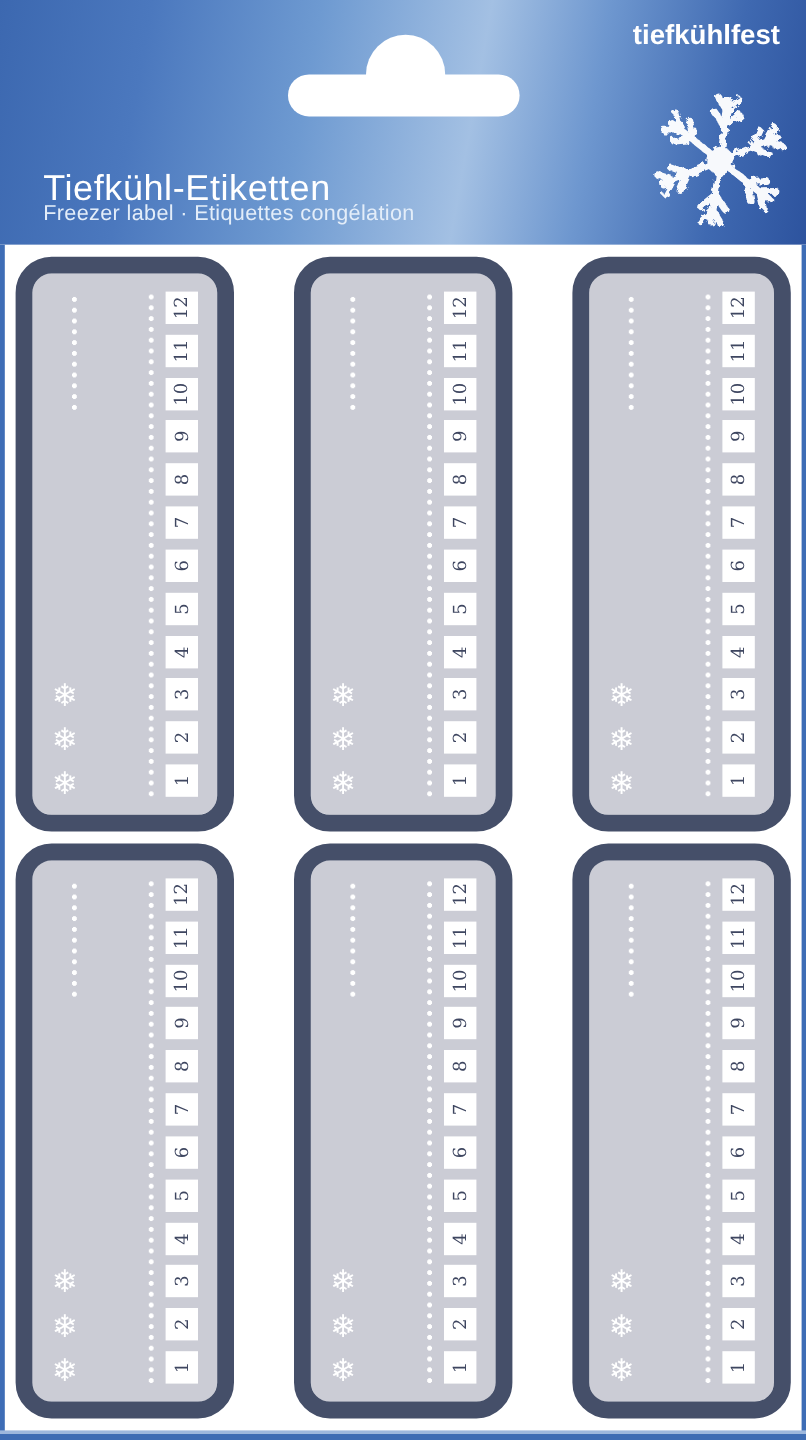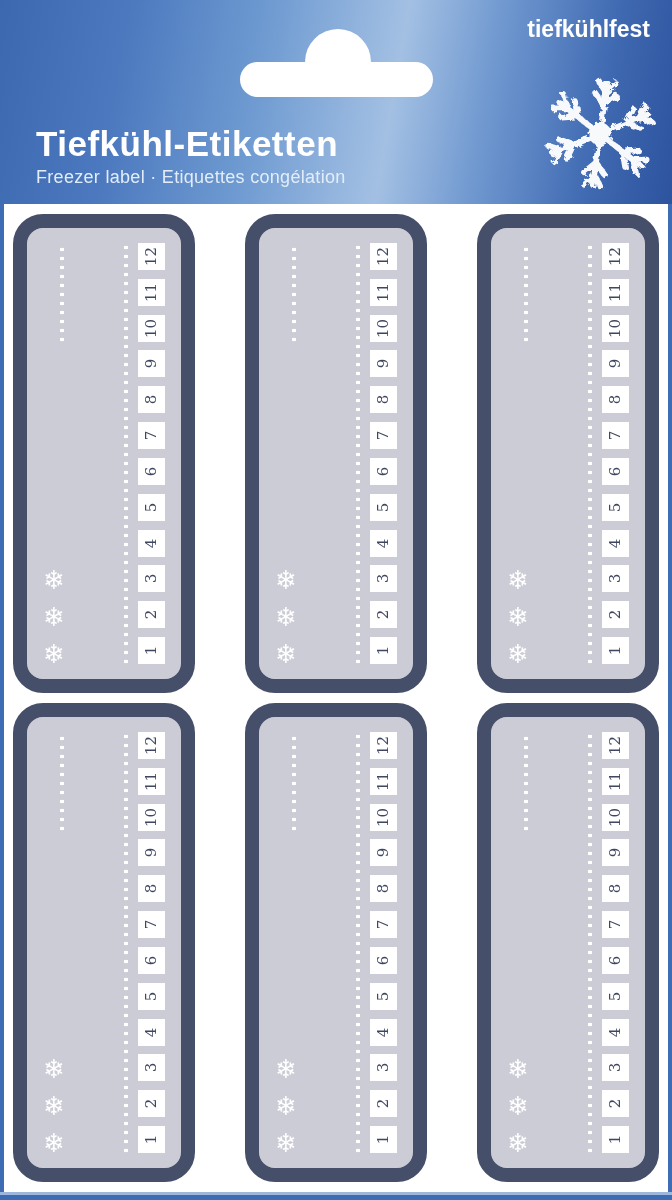--- a/index.html
+++ b/index.html
@@ -32,21 +32,21 @@
   }
   .z-ring{
     display:inline-flex;align-items:center;justify-content:center;
     width:27px;height:27px;border:3px solid #fff;border-radius:50%;
     font-size:22px;font-weight:800;margin-right:1px;
   }
   .claim{
     position:absolute;right:22px;top:16px;color:#fff;font-size:23px;font-weight:700;
   }
   .title{
-    position:absolute;left:36px;top:124px;color:#fff;font-size:35px;font-weight:700;
+    position:absolute;left:36px;top:141px;color:#fff;font-size:30px;font-weight:400;
     letter-spacing:0.5px;
   }
   .subtitle{
     position:absolute;left:36px;top:167px;color:#e3edf9;font-size:18px;font-weight:400;
     letter-spacing:0.3px;
   }
   .big-snowflake{position:absolute;right:8px;top:72px;width:128px;height:124px;}
   
   .body-area{
     position:absolute;left:0;top:204px;width:672px;height:996px;box-sizing:border-box;

